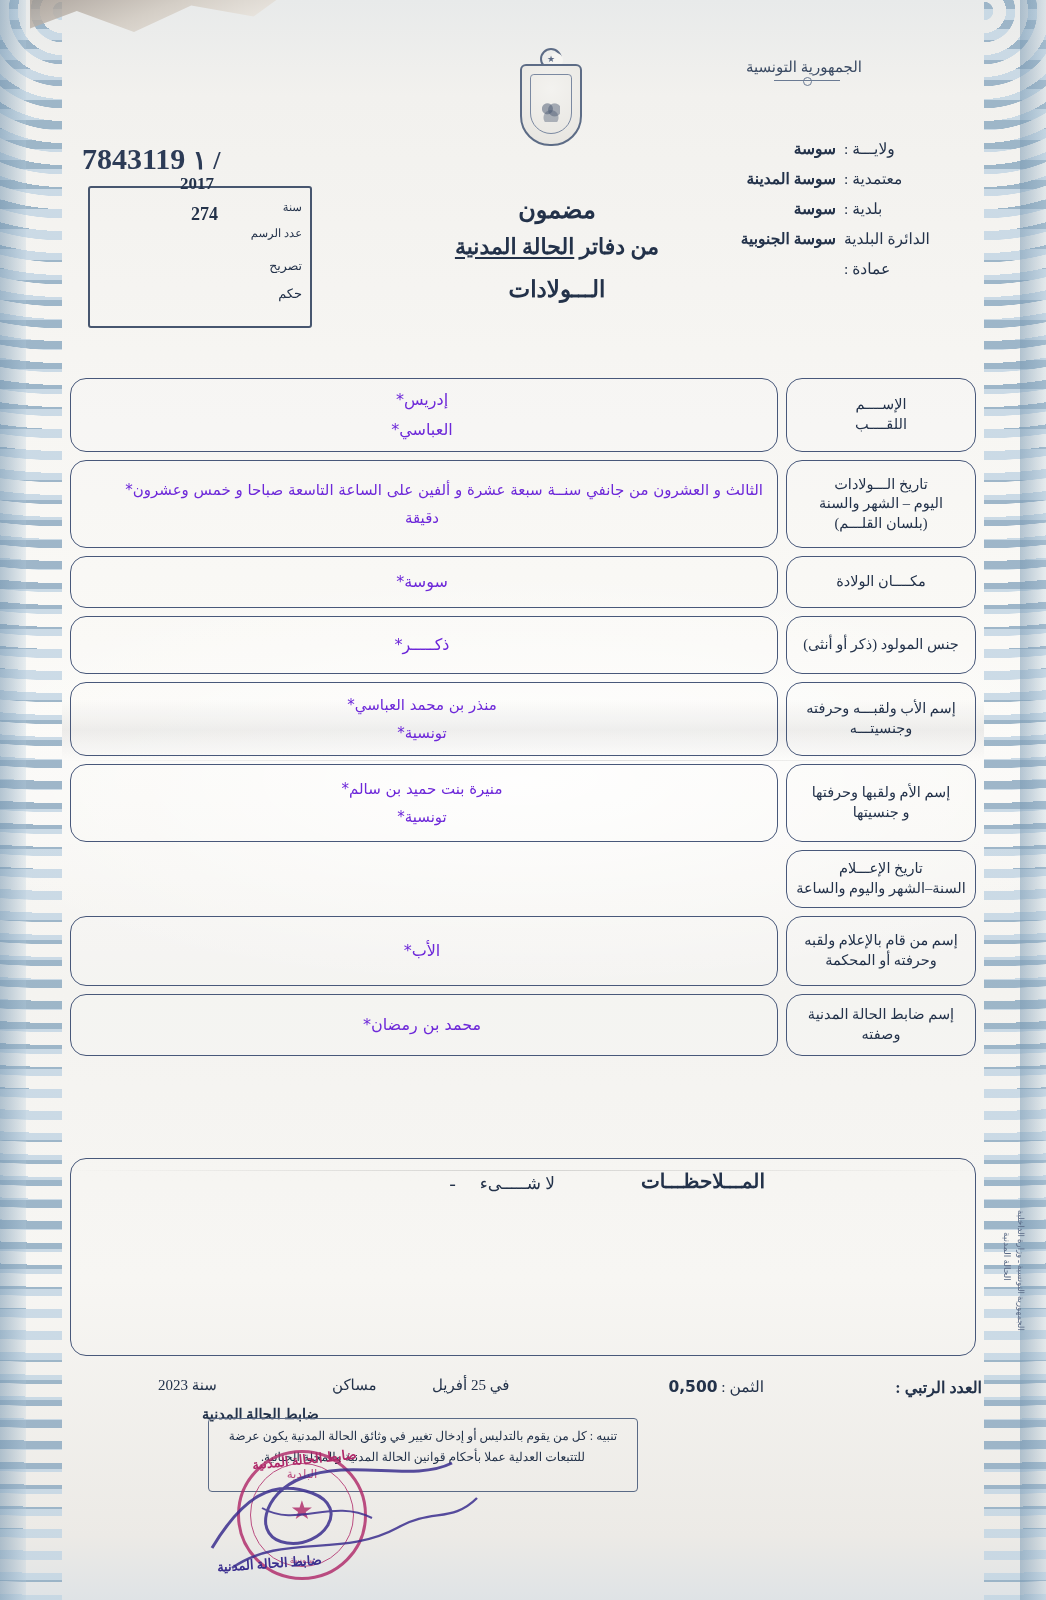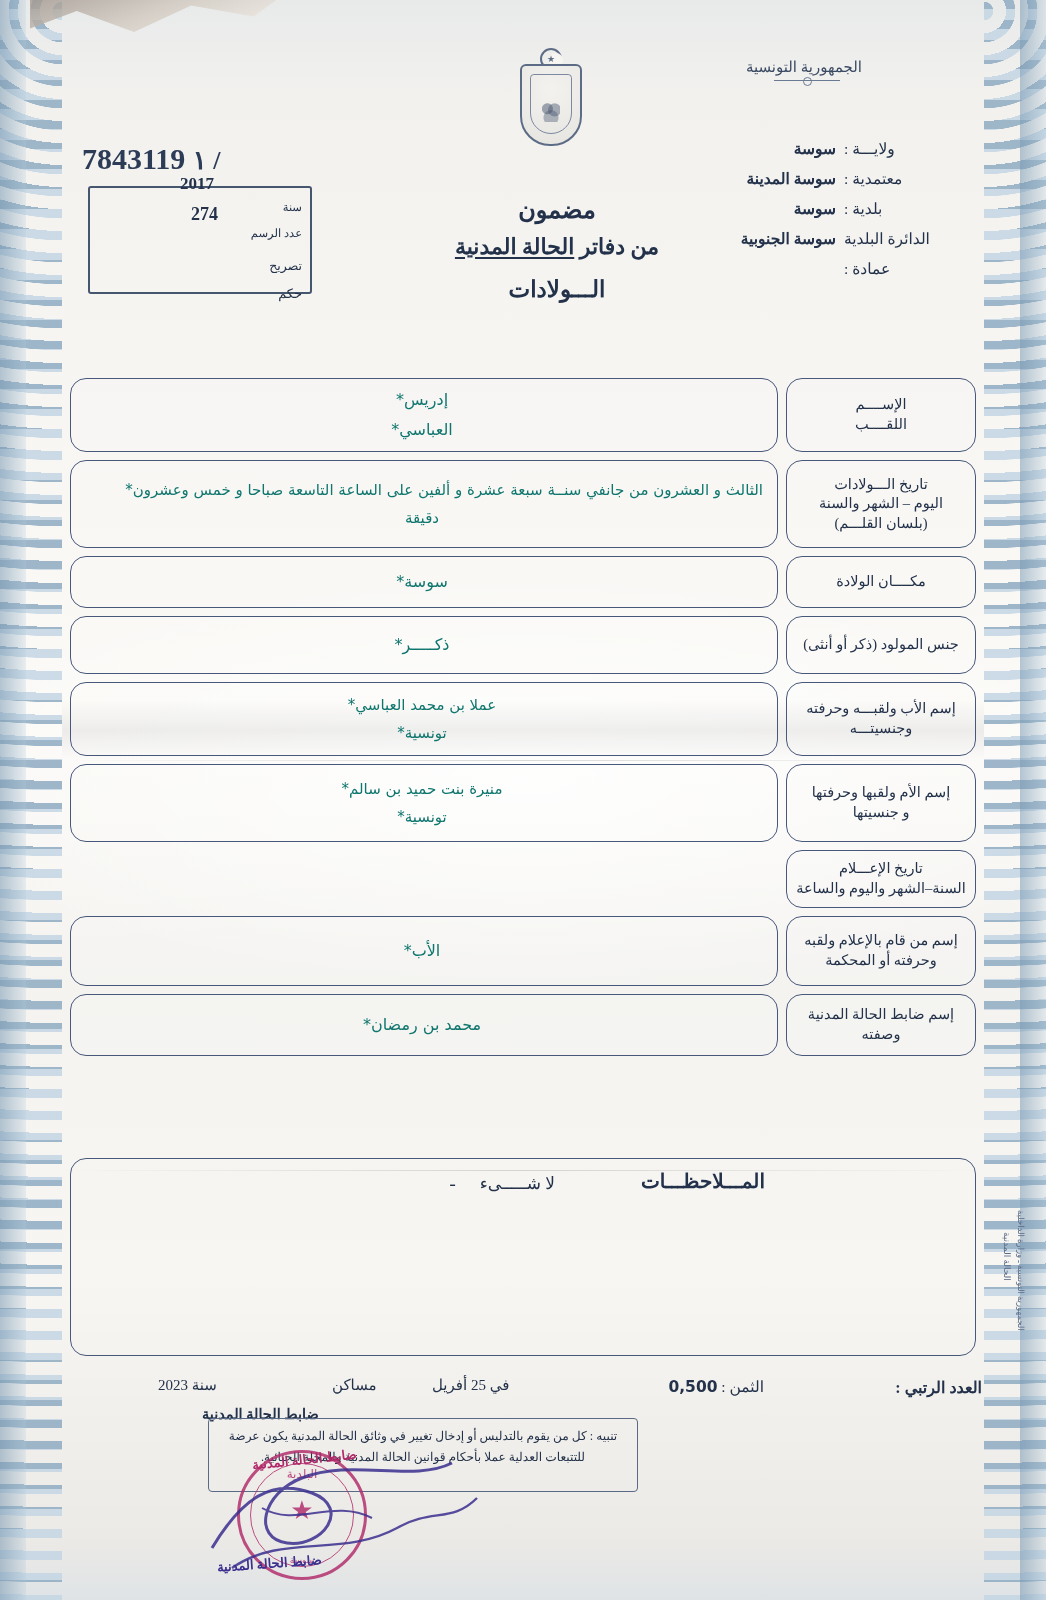--- a/index.html
+++ b/index.html
@@ -115,21 +115,21 @@
   .admin .val { font-weight:bold; }
   .admin .val2 { font-weight:bold; margin-left: 40px;}
 
   
   .serial {
     position:absolute; left: 20px; top: 142px;
     font-size: 30px; font-weight: bold; letter-spacing: 1px; color:#2c3b56;
   }
   .serial .slash { font-size: 26px; margin-right: 14px; }
   .rbox {
-    position:absolute; left: 26px; top: 186px; width: 224px; height: 108px;
+    position:absolute; left: 26px; top: 186px; width: 224px; height: 142px;
     border: 2px solid #47566f; border-radius: 3px;
   }
   .rbox .year { position:absolute; right: 96px; top: -14px; font-size: 17px; font-weight:bold; }
   .rbox .num  { position:absolute; right: 92px; top: 16px; font-size: 18px; font-weight:bold; }
   .rbox .k1 { position:absolute; right: 8px; top: 12px; font-size: 11.5px; }
   .rbox .k2 { position:absolute; right: 8px; top: 38px; font-size: 11.5px; }
   .rbox .k3 { position:absolute; right: 8px; top: 70px; font-size: 12.5px; }
   .rbox .k4 { position:absolute; right: 8px; top: 98px; font-size: 13px; }
 
   
@@ -152,21 +152,21 @@
     display:flex; flex-direction:column; justify-content:center; align-items:center;
     text-align:center; font-size: 14.5px; line-height:1.35; padding: 4px 6px;
   }
   .cellL { 
     flex: 1; margin-left: 0; margin-right: 8px; min-height: 64px;
     padding: 6px 14px 6px 10px;
     display:flex; flex-direction:column; justify-content:center;
   }
   .hand {
     font-family: "DejaVu Sans", sans-serif;
-    color:#0f766e; font-size: 15px; line-height: 1.5;
+    color:#6d28d9; font-size: 15px; line-height: 1.5;
   }
   .hand.big { font-size: 16px; }
   .v-right { text-align: right; }
   .v-center { text-align: center; }
   .line1 { }
   .line2 { margin-top: 6px; }
 
   
   .r-name .cellR, .r-name .cellL { min-height: 74px; }
   .r-date .cellR, .r-date .cellL { min-height: 88px; }
@@ -364,21 +364,21 @@
         <div class="hand big v-center">ذكـــــر*</div>
       </div>
     </div>
 
     <div class="trow r-father">
       <div class="cellR">
         <div>إسم الأب ولقبـــه وحرفته</div>
         <div>وجنسيتـــه</div>
       </div>
       <div class="cellL">
-        <div class="hand v-center line1">عملا بن محمد العباسي*</div>
+        <div class="hand v-center line1">منذر بن محمد العباسي*</div>
         <div class="hand v-center line2">تونسية*</div>
       </div>
     </div>
 
     <div class="trow r-mother">
       <div class="cellR">
         <div>إسم الأم ولقبها وحرفتها</div>
         <div>و جنسيتها</div>
       </div>
       <div class="cellL">

